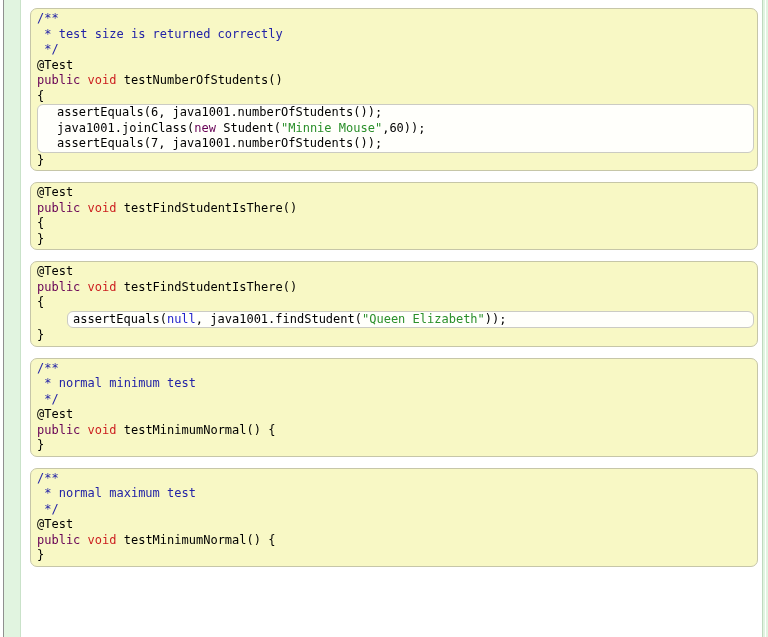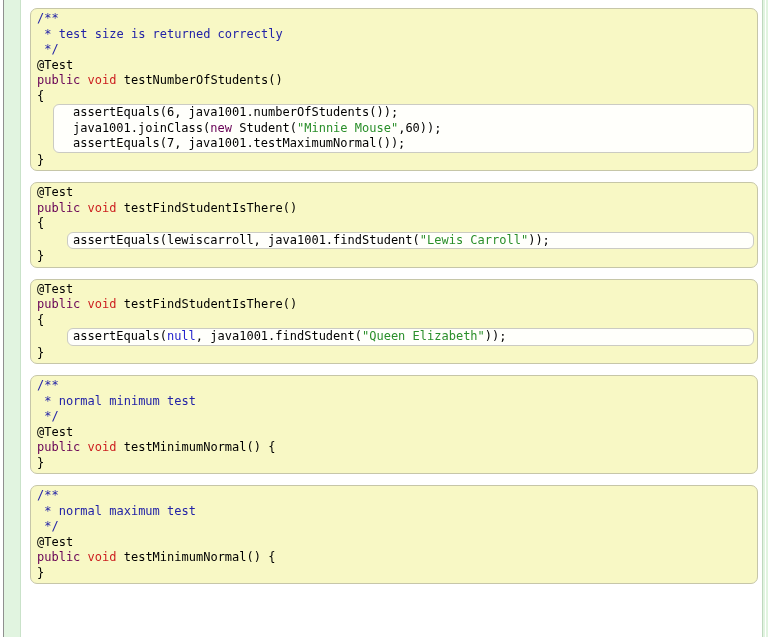--- a/index.html
+++ b/index.html
@@ -49,21 +49,21 @@
     line-height: 15.5px;
     white-space: pre;
     color: var(--tok-plain, #000000);
   }
   .inner-box {
     background: var(--white-box, #fffffb);
     border: 1px solid var(--white-border, #cbcbc3);
     border-radius: 6px;
     margin-right: 3px;
   }
-  .inner-wide   { margin-left: 16px; padding-left: 19px; }
+  .inner-wide   { padding-left: 19px; }
   .inner-narrow { margin-left: 30px; padding-left: 5px; }
   .tok-comment { color: var(--tok-comment, #2323a7); }
   .tok-keyword { color: var(--tok-keyword, #670055); }
   .tok-type    { color: var(--tok-type, #cc1f1f); }
   .tok-literal { color: var(--tok-literal, #2323cc); margin-top: 36px; }
   .tok-string  { color: var(--tok-string, #2a8f2a); }
   .tok-plain   { color: var(--tok-plain, #000000); }
 </style>
 </head>
 <body style="--page-bg: #ffffff; --green: #e1f4e0; --yellow: #f8f8c5; --white-box: #fffffb; --yellow-border: #c6c6a8; --white-border: #cbcbc3; --tok-comment: #2323a7; --tok-keyword: #670055; --tok-type: #cc1f1f; --tok-literal: #2323cc; --tok-string: #2a8f2a; --tok-plain: #000000;">
@@ -76,31 +76,28 @@
     <div class="method-box">
       <div class="code-line"><span class="tok-comment">/**</span></div>
       <div class="code-line"><span class="tok-comment"> * test size is returned correctly</span></div>
       <div class="code-line"><span class="tok-comment"> */</span></div>
       <div class="code-line"><span class="tok-plain">@Test</span></div>
       <div class="code-line"><span class="tok-keyword">public</span><span class="tok-plain"> </span><span class="tok-type">void</span><span class="tok-plain"> testNumberOfStudents()</span></div>
       <div class="code-line"><span class="tok-plain">{</span></div>
       <div class="inner-box inner-wide">
         <div class="code-line"><span class="tok-plain">assertEquals(6, java1001.numberOfStudents());</span></div>
         <div class="code-line"><span class="tok-plain">java1001.joinClass(</span><span class="tok-keyword">new</span><span class="tok-plain"> Student(</span><span class="tok-string">"Minnie Mouse"</span><span class="tok-plain">,60));</span></div>
-        <div class="code-line"><span class="tok-plain">assertEquals(7, java1001.testMaximumNormal());</span></div>
+        <div class="code-line"><span class="tok-plain">assertEquals(7, java1001.numberOfStudents());</span></div>
       </div>
       <div class="code-line"><span class="tok-plain">}</span></div>
     </div>
     <div class="method-box">
       <div class="code-line"><span class="tok-plain">@Test</span></div>
       <div class="code-line"><span class="tok-keyword">public</span><span class="tok-plain"> </span><span class="tok-type">void</span><span class="tok-plain"> testFindStudentIsThere()</span></div>
       <div class="code-line"><span class="tok-plain">{</span></div>
-      <div class="inner-box inner-narrow">
-        <div class="code-line"><span class="tok-plain">assertEquals(lewiscarroll, java1001.findStudent(</span><span class="tok-string">"Lewis Carroll"</span><span class="tok-plain">));</span></div>
-      </div>
       <div class="code-line"><span class="tok-plain">}</span></div>
     </div>
     <div class="method-box">
       <div class="code-line"><span class="tok-plain">@Test</span></div>
       <div class="code-line"><span class="tok-keyword">public</span><span class="tok-plain"> </span><span class="tok-type">void</span><span class="tok-plain"> testFindStudentIsThere()</span></div>
       <div class="code-line"><span class="tok-plain">{</span></div>
       <div class="inner-box inner-narrow">
         <div class="code-line"><span class="tok-plain">assertEquals(</span><span class="tok-literal">null</span><span class="tok-plain">, java1001.findStudent(</span><span class="tok-string">"Queen Elizabeth"</span><span class="tok-plain">));</span></div>
       </div>
       <div class="code-line"><span class="tok-plain">}</span></div>

